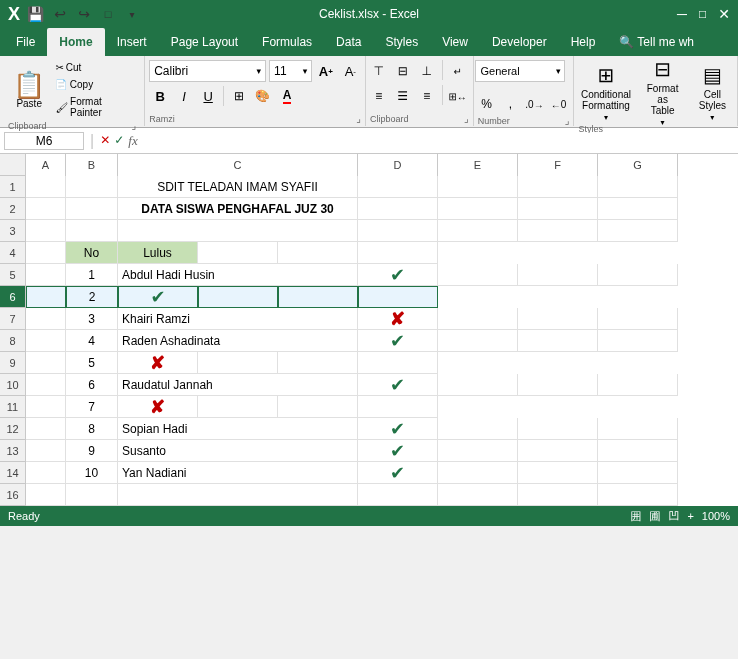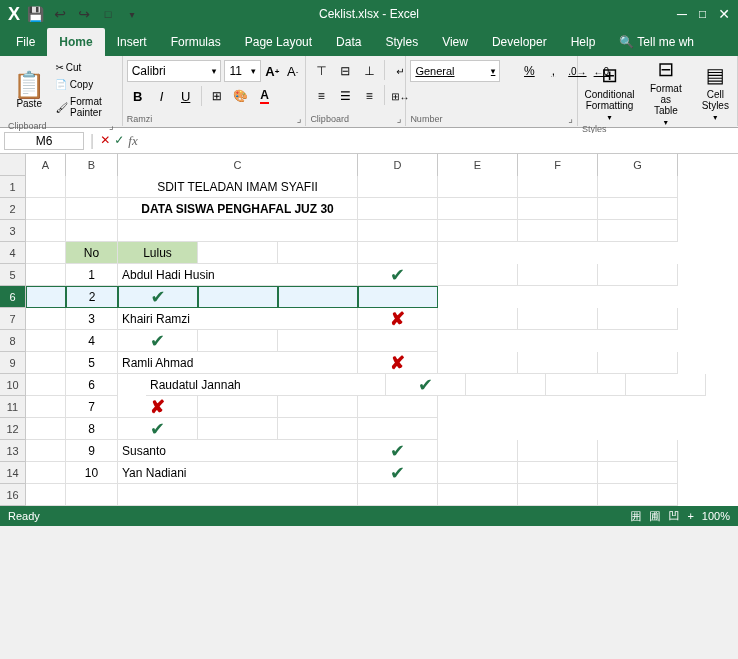--- a/index.html
+++ b/index.html
@@ -225,21 +225,21 @@
       font-size: 9px;
       color: #666;
     }
     .section-wrap {
       display: flex;
       flex-direction: column;
       height: 70px;
       padding: 4px 4px 2px 4px;
       border-right: 1px solid #d0d0d0;
       justify-content: space-between;
-      align-items: flex-start;
+      align-items: flex-end;
     }
     .section-label-row {
       display: flex;
       align-items: center;
       justify-content: space-between;
       width: 100%;
     }
     .expand-icon { font-size: 10px; color: #666; cursor: pointer; }
   </style>
 </head>
@@ -261,22 +261,22 @@
     <span style="font-size:14px; cursor:pointer;">─</span>
     <span style="font-size:12px; cursor:pointer;">□</span>
     <span style="font-size:14px; cursor:pointer;">✕</span>
   </div>
 </div>
 
 <div class="ribbon-tabs">
   <div class="ribbon-tab">File</div>
   <div class="ribbon-tab active">Home</div>
   <div class="ribbon-tab">Insert</div>
+  <div class="ribbon-tab">Page Layout</div>
   <div class="ribbon-tab">Formulas</div>
-  <div class="ribbon-tab">Page Layout</div>
   <div class="ribbon-tab">Data</div>
   <div class="ribbon-tab">Styles</div>
   <div class="ribbon-tab">View</div>
   <div class="ribbon-tab">Developer</div>
   <div class="ribbon-tab">Help</div>
   <div class="ribbon-tab" style="display:flex; align-items:center; gap:3px;">
     <span>🔍</span>
     <span>Tell me wh</span>
   </div>
 </div>
@@ -361,21 +361,21 @@
         <div class="tb-btn" style="font-size:10px;">⊞↔</div>
       </div>
     </div>
     <div class="section-label-row">
       <span class="section-label-bottom">Clipboard</span>
       <span class="expand-icon">⌟</span>
     </div>
   </div>
 
   <div class="section-wrap" style="min-width:100px;">
-    <div style="display:flex; flex-direction:row; gap:18px;text-decoration:underline;">
+    <div style="display:flex; flex-direction:column; gap:11px;">
       <div>
         <div class="number-format-box">
           <span>General</span>
           <span style="font-size:9px;">▾</span>
         </div>
       </div>
       <div style="display:flex; gap:2px;">
         <div class="tb-btn">%</div>
         <div class="tb-btn">,</div>
         <div class="tb-btn" style="font-size:10px;">.0→</div>
@@ -518,62 +518,63 @@
       <div class="cell red-x" style="width:80px; color:#c00000; font-size:18px; justify-content:center; display:flex; align-items:center; font-weight:bold;">✘</div>
       <div class="cell" style="width:80px;"></div>
       <div class="cell" style="width:80px;"></div>
       <div class="cell" style="width:80px;"></div>
     </div>
 
     <div style="display:flex;">
       <div class="row-header">8</div>
       <div class="cell" style="width:40px;"></div>
       <div class="cell center" style="width:52px; justify-content:center;">4</div>
+      <div class="cell" style="width:240px;">Raden Ashadinata</div>
       <div class="cell green-check" style="width:80px; color:#217346; font-size:18px; justify-content:center; display:flex; align-items:center;">✔</div>
       <div class="cell" style="width:80px;"></div>
       <div class="cell" style="width:80px;"></div>
       <div class="cell" style="width:80px;"></div>
     </div>
 
     <div style="display:flex;">
       <div class="row-header">9</div>
       <div class="cell" style="width:40px;"></div>
       <div class="cell center" style="width:52px; justify-content:center;">5</div>
-      <div class="cell" style="width:240px;">Ramli Ahmad</div>
       <div class="cell red-x" style="width:80px; color:#c00000; font-size:18px; justify-content:center; display:flex; align-items:center; font-weight:bold;">✘</div>
       <div class="cell" style="width:80px;"></div>
       <div class="cell" style="width:80px;"></div>
       <div class="cell" style="width:80px;"></div>
     </div>
 
     <div style="display:flex;">
       <div class="row-header">10</div>
       <div class="cell" style="width:40px;"></div>
       <div class="cell center" style="width:52px; justify-content:center;">6</div>
-      <div class="cell" style="width:240px;margin-left:28px;">Raudatul Jannah</div>
+      <div class="cell" style="width:240px;">Raudatul Jannah</div>
       <div class="cell green-check" style="width:80px; color:#217346; font-size:18px; justify-content:center; display:flex; align-items:center;">✔</div>
       <div class="cell" style="width:80px;"></div>
       <div class="cell" style="width:80px;"></div>
       <div class="cell" style="width:80px;"></div>
     </div>
 
     <div style="display:flex;">
       <div class="row-header">11</div>
       <div class="cell" style="width:40px;"></div>
       <div class="cell center" style="width:52px; justify-content:center;">7</div>
       <div class="cell red-x" style="width:80px; color:#c00000; font-size:18px; justify-content:center; display:flex; align-items:center; font-weight:bold;">✘</div>
       <div class="cell" style="width:80px;"></div>
       <div class="cell" style="width:80px;"></div>
       <div class="cell" style="width:80px;"></div>
     </div>
 
     <div style="display:flex;">
       <div class="row-header">12</div>
       <div class="cell" style="width:40px;"></div>
       <div class="cell center" style="width:52px; justify-content:center;">8</div>
+      <div class="cell" style="width:240px;">Sopian Hadi</div>
       <div class="cell green-check" style="width:80px; color:#217346; font-size:18px; justify-content:center; display:flex; align-items:center;">✔</div>
       <div class="cell" style="width:80px;"></div>
       <div class="cell" style="width:80px;"></div>
       <div class="cell" style="width:80px;"></div>
     </div>
 
     <div style="display:flex;">
       <div class="row-header">13</div>
       <div class="cell" style="width:40px;"></div>
       <div class="cell center" style="width:52px; justify-content:center;">9</div>

